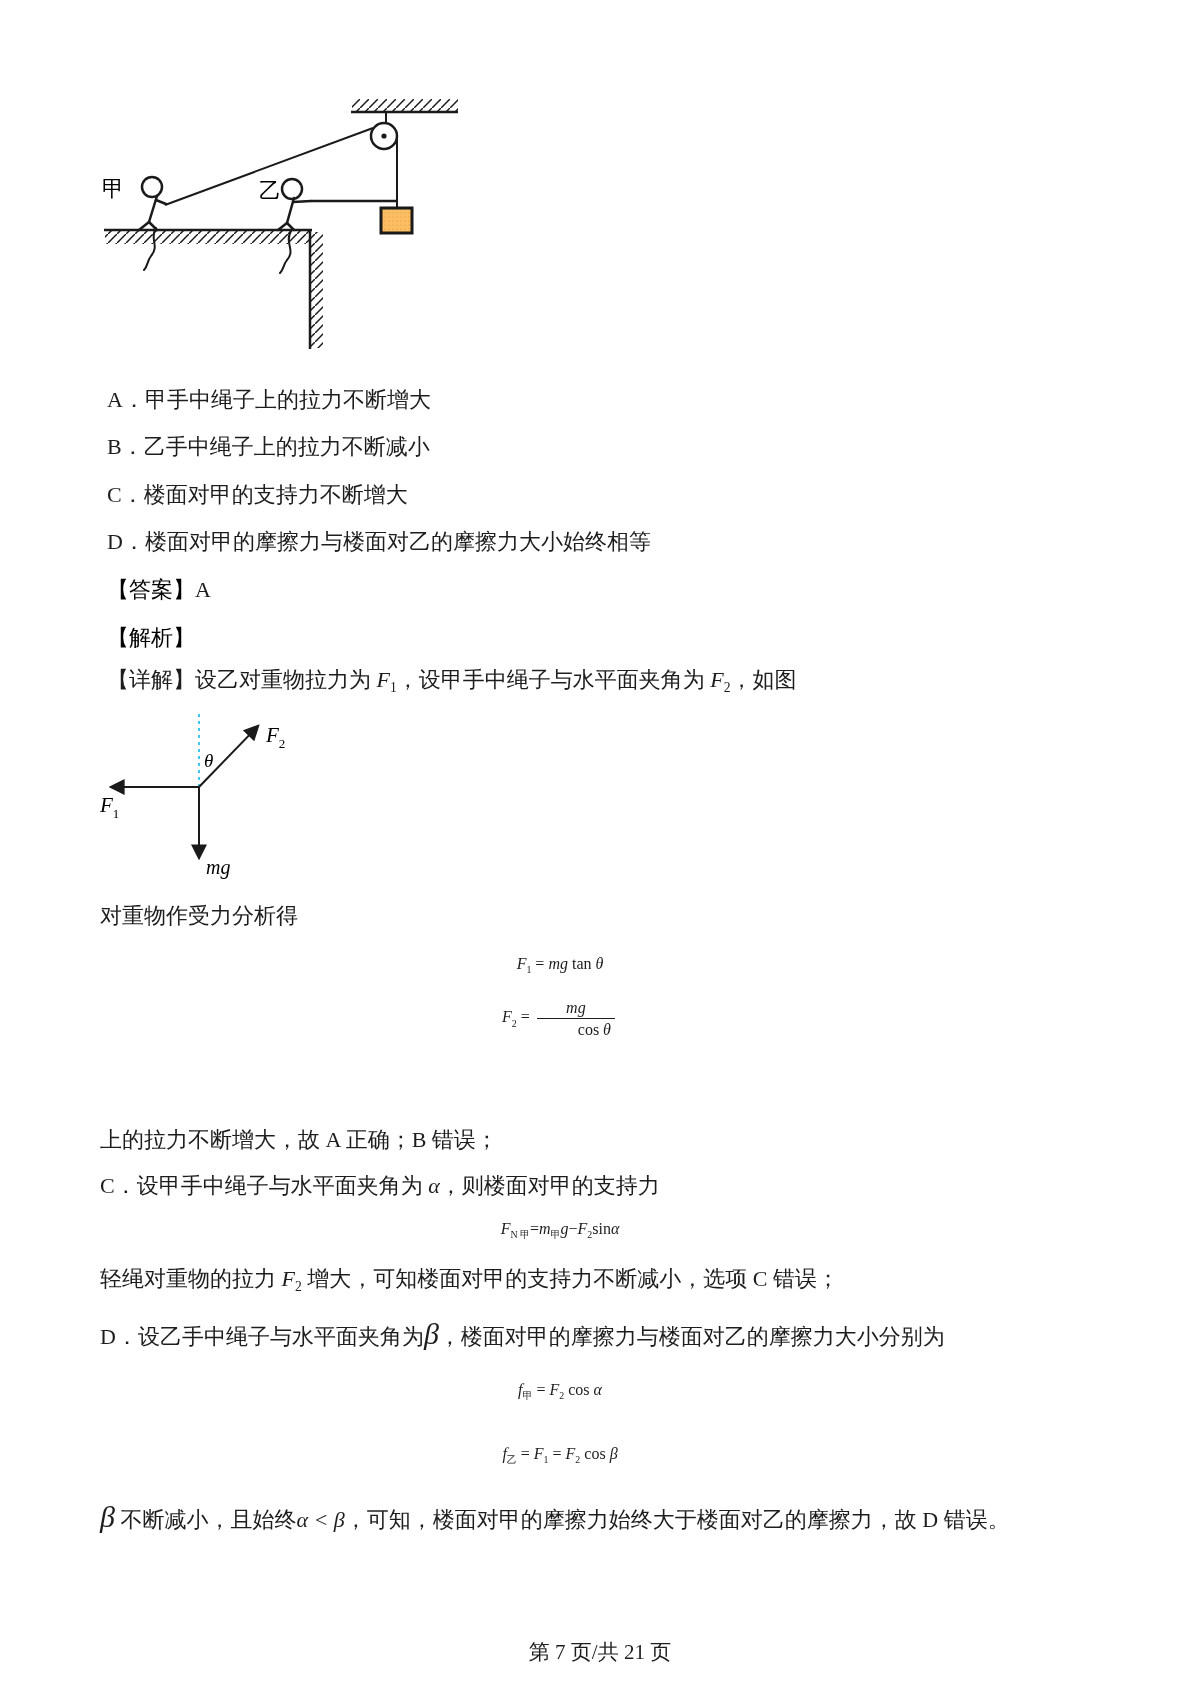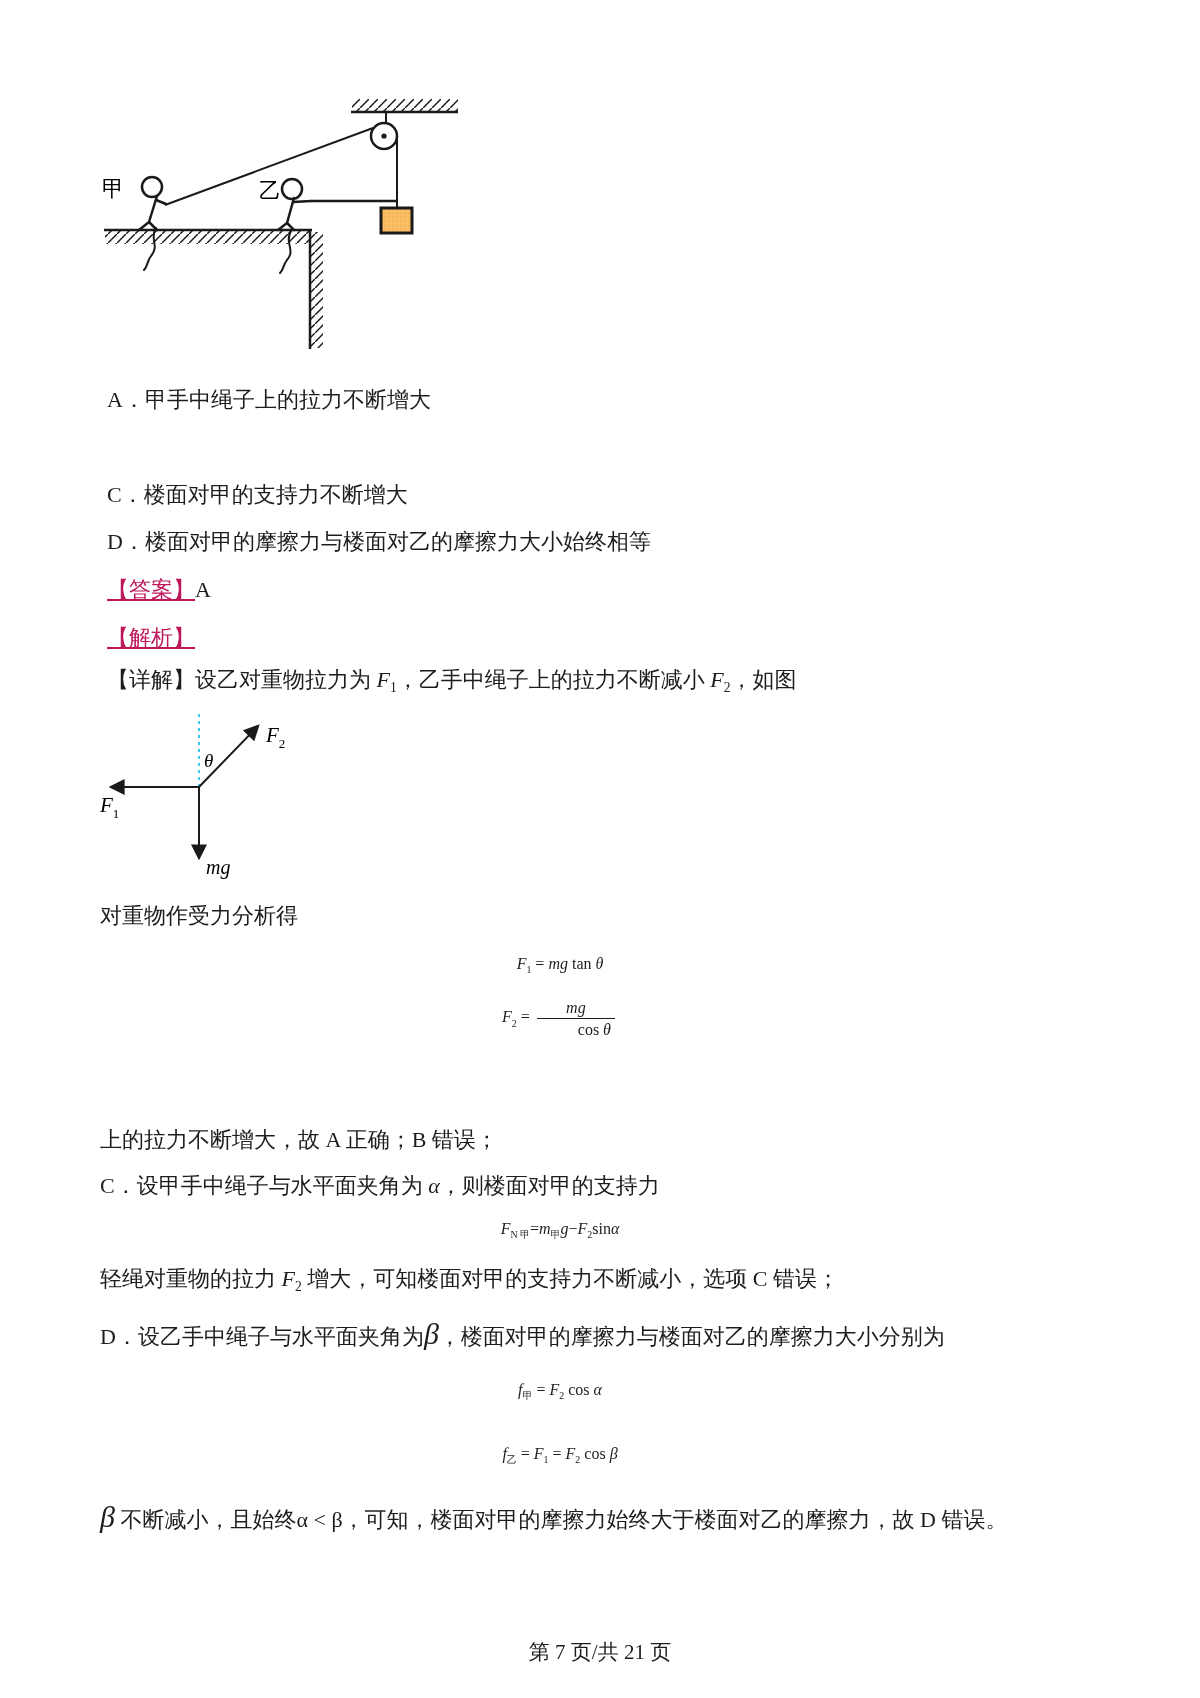--- a/index.html
+++ b/index.html
@@ -3,29 +3,29 @@
 <meta charset="utf-8">
 <style>
   html,body{margin:0;padding:0;background:#ffffff;}
   .page{
     position:relative;width:1200px;height:1698px;background:#ffffff;
     font-family:"Liberation Serif","DejaVu Serif",serif;color:#1d1d1d;overflow:hidden;
   }
   .line{position:absolute;font-size:22px;line-height:30px;white-space:nowrap;}
   .opt{left:107px;}
   .para{left:100px;}
-  .blue{color:#be185d;text-decoration:underline;}
+  .blue{color:#000000;}
   i.v{font-style:italic;font-family:"Liberation Serif","DejaVu Serif",serif;}
   sub{font-size:0.62em;line-height:0;}
   .frow{position:absolute;left:0;width:1120px;text-align:center;font-size:16px;white-space:nowrap;}
   .frac{display:inline-block;vertical-align:middle;text-align:center;line-height:1.2;margin:0 3px;}
   .frac .num{display:block;padding:0 8px 1px 8px;border-bottom:1.6px solid #1d1d1d;}
   .frac .den{display:block;padding:1px 4px 0 4px;margin-left:37px;}
   .bigbeta{font-style:italic;font-size:30px;line-height:0;}
-  .ital{}
+  .ital{font-style:italic;}
   .footer{position:absolute;left:0;top:1638px;width:1200px;text-align:center;font-size:21px;}
   svg text{font-family:"Liberation Serif","DejaVu Serif",serif;}
 </style>
 </head>
 <body>
 
 <div class="page">
 
   <svg style="position:absolute;left:95px;top:85px;" width="375" height="270" viewBox="95 85 375 270">
     <defs>
@@ -77,32 +77,33 @@
       <path d="M293,202 L311,201"></path>
       <path d="M287,223 L278,230 M287,223 L294,230"></path>
       <path d="M291,231 C284,243 296,250 287,260 C283,265 284,269 280,273" stroke-width="2"></path>
     </g>
 
     <text x="102" y="196" font-size="22">甲</text>
     <text x="259" y="198" font-size="22">乙</text>
   </svg>
 
   <div class="line opt" style="top:385px"><span>A．</span><span>甲手中绳子上的拉力不断增大</span></div>
+  <div class="line opt" style="top:432px"><span>B．</span><span>乙手中绳子上的拉力不断减小</span></div>
   <div class="line opt" style="top:527px"><span>D．</span><span>楼面对甲的摩擦力与楼面对乙的摩擦力大小始终相等</span></div>
   <div class="line opt" style="top:480px"><span>C．</span><span>楼面对甲的支持力不断增大</span></div>
 
   <div class="line opt" style="top:575px">
     <span class="blue">【答案】</span><span>A</span>
   </div>
   <div class="line opt" style="top:623px">
     <span class="blue">【解析】</span>
   </div>
 
   <div class="line opt" style="top:665px">
-    <span>【详解】</span><span>设乙对重物拉力为 </span><i class="v">F</i><sub>1</sub><span>，乙手中绳子上的拉力不断减小 </span><i class="v">F</i><sub>2</sub><span>，如图</span>
+    <span>【详解】</span><span>设乙对重物拉力为 </span><i class="v">F</i><sub>1</sub><span>，设甲手中绳子与水平面夹角为 </span><i class="v">F</i><sub>2</sub><span>，如图</span>
   </div>
 
   <svg style="position:absolute;left:85px;top:700px;" width="240" height="185" viewBox="85 700 240 185">
     <defs>
       <marker id="arr" viewBox="0 0 10 10" refX="8.5" refY="5" markerWidth="8" markerHeight="8" orient="auto-start-reverse">
         <path d="M0,0 L10,5 L0,10 z" fill="#1a1a1a"></path>
       </marker>
     </defs>
     <line x1="199" y1="787" x2="199" y2="713" stroke="#41C7EE" stroke-width="2" stroke-dasharray="3,4"></line>
     <line x1="199" y1="787" x2="258" y2="726" stroke="#1a1a1a" stroke-width="2" marker-end="url(#arr)"></line>

